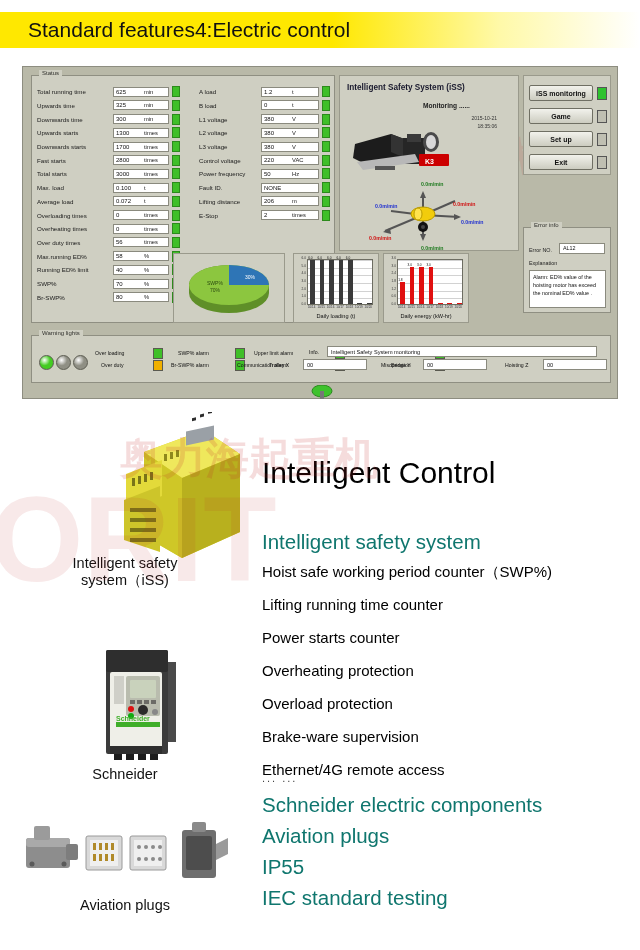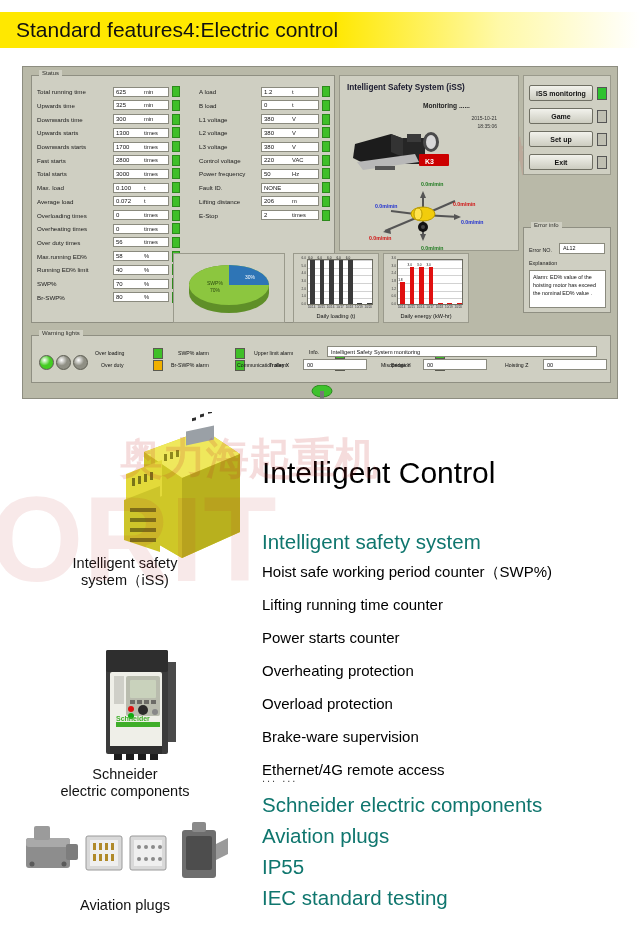--- a/index.html
+++ b/index.html
@@ -8,21 +8,21 @@
     font-family:"Liberation Sans", sans-serif;
     color:#000;overflow:hidden;position:relative;
   }
   
   .title-banner{
     position:absolute;left:0;top:12px;width:640px;height:36px;
     background:linear-gradient(to right,#ffe800 0%,#ffe800 52%,#fff9a8 78%,#ffffff 100%);
     display:flex;align-items:center;
   }
   .title-banner .t{
-    font-size:21px;font-weight:400;color:#111;padding-left:16px;letter-spacing:0px;
+    font-size:21px;font-weight:400;color:#111;padding-left:28px;letter-spacing:0px;
   }
   
   .hmi{
     position:absolute;left:22px;top:66px;width:596px;height:333px;
     background:#b9b9a8;border:1px solid #8d8d80;
     box-sizing:border-box;
   }
   .hmi-inner{position:absolute;inset:0;}
   .panel{
     position:absolute;background:#cfcfc2;border:1px solid #9a9a8c;
@@ -636,21 +636,20 @@
     <path d="M196 24 L208 18 L208 34 L196 40 Z" fill="#9a9a9a"></path>
   </g>
 </svg>
 
 <div class="cap" style="top:555px;">
   <div>Intelligent safety</div>
   <div>system（iSS)</div>
 </div>
 <div class="cap" style="top:766px;">
   <div>Schneider</div>
-  <div>electric components</div>
 </div>
 <div class="cap" style="top:897px;">
   <div>Aviation plugs</div>
 </div>
 
 <div class="h-main" style="top:456px;">Intelligent Control</div>
 <div class="h-sub" style="top:530px;">Intelligent safety system</div>
 <div id="feature-list">
     <div class="li" style="top: 563px;">Hoist safe working period counter（SWP%)</div>
     <div class="li" style="top: 596px;">Lifting running time counter</div>

